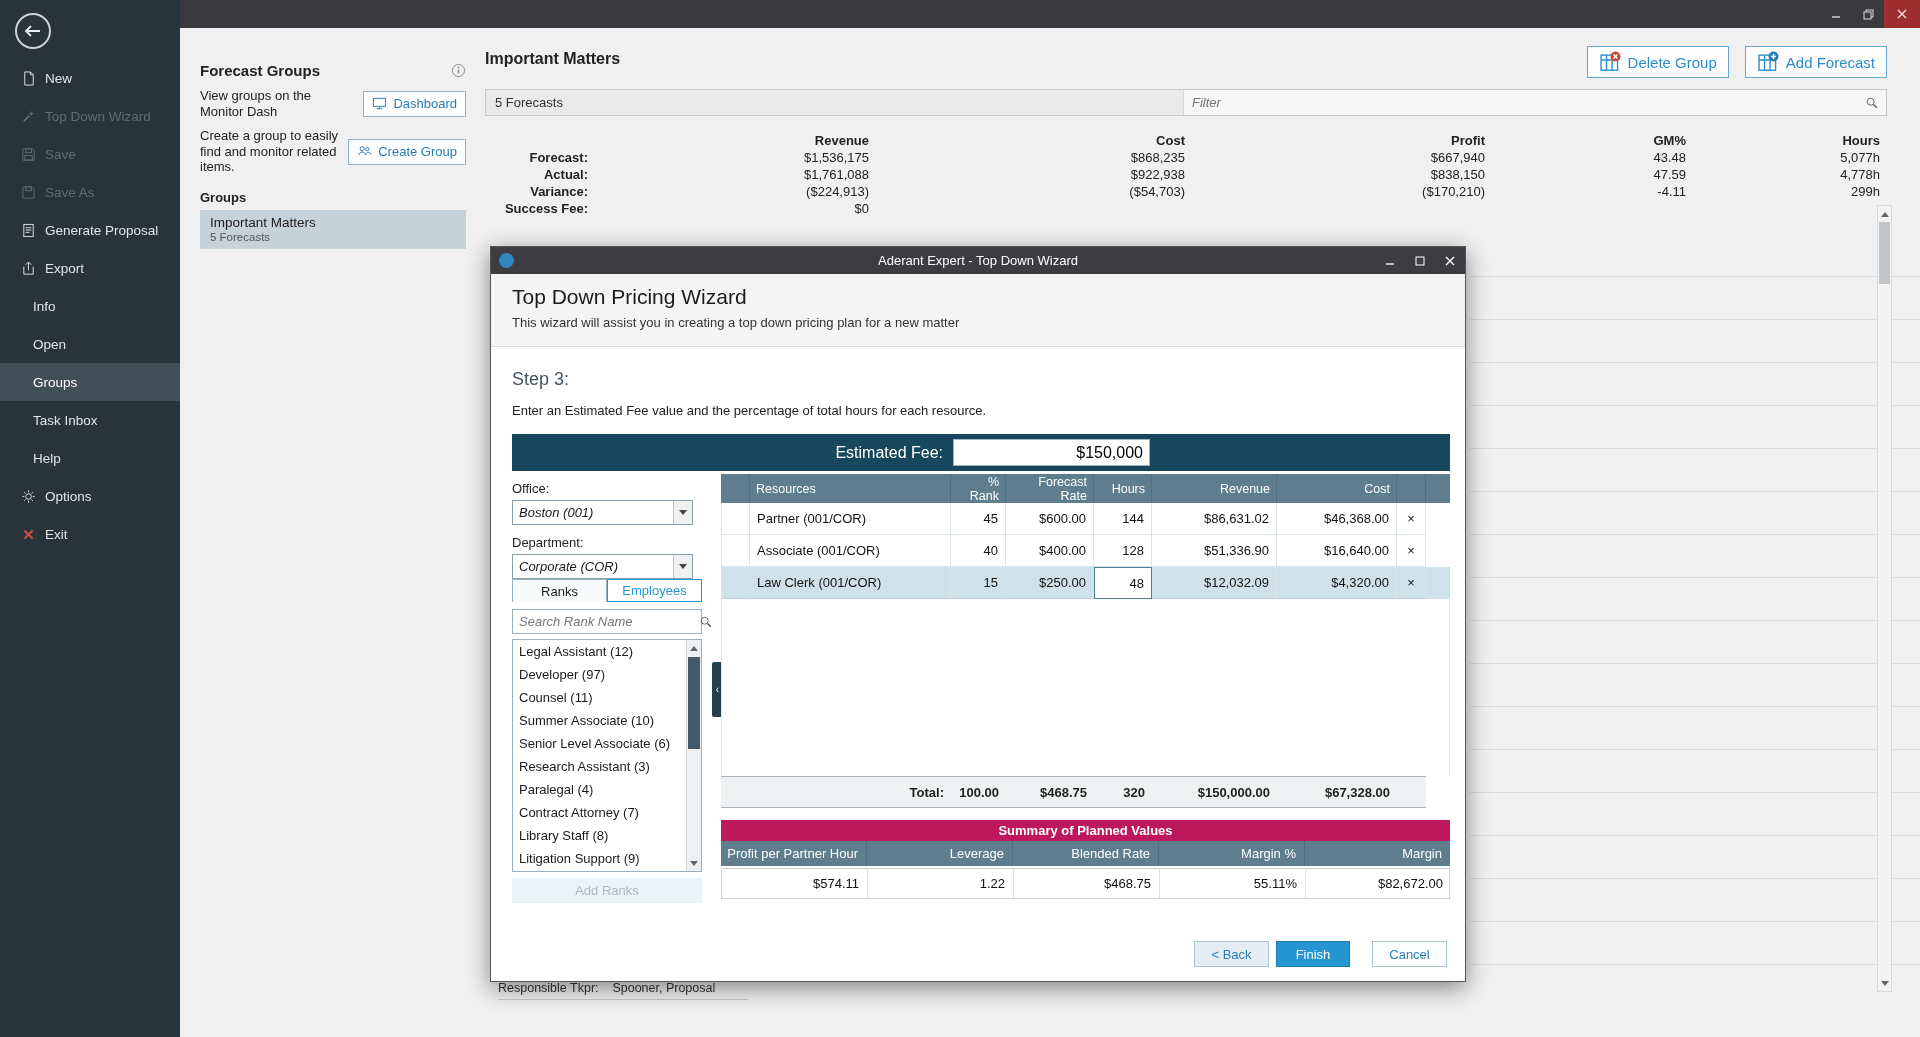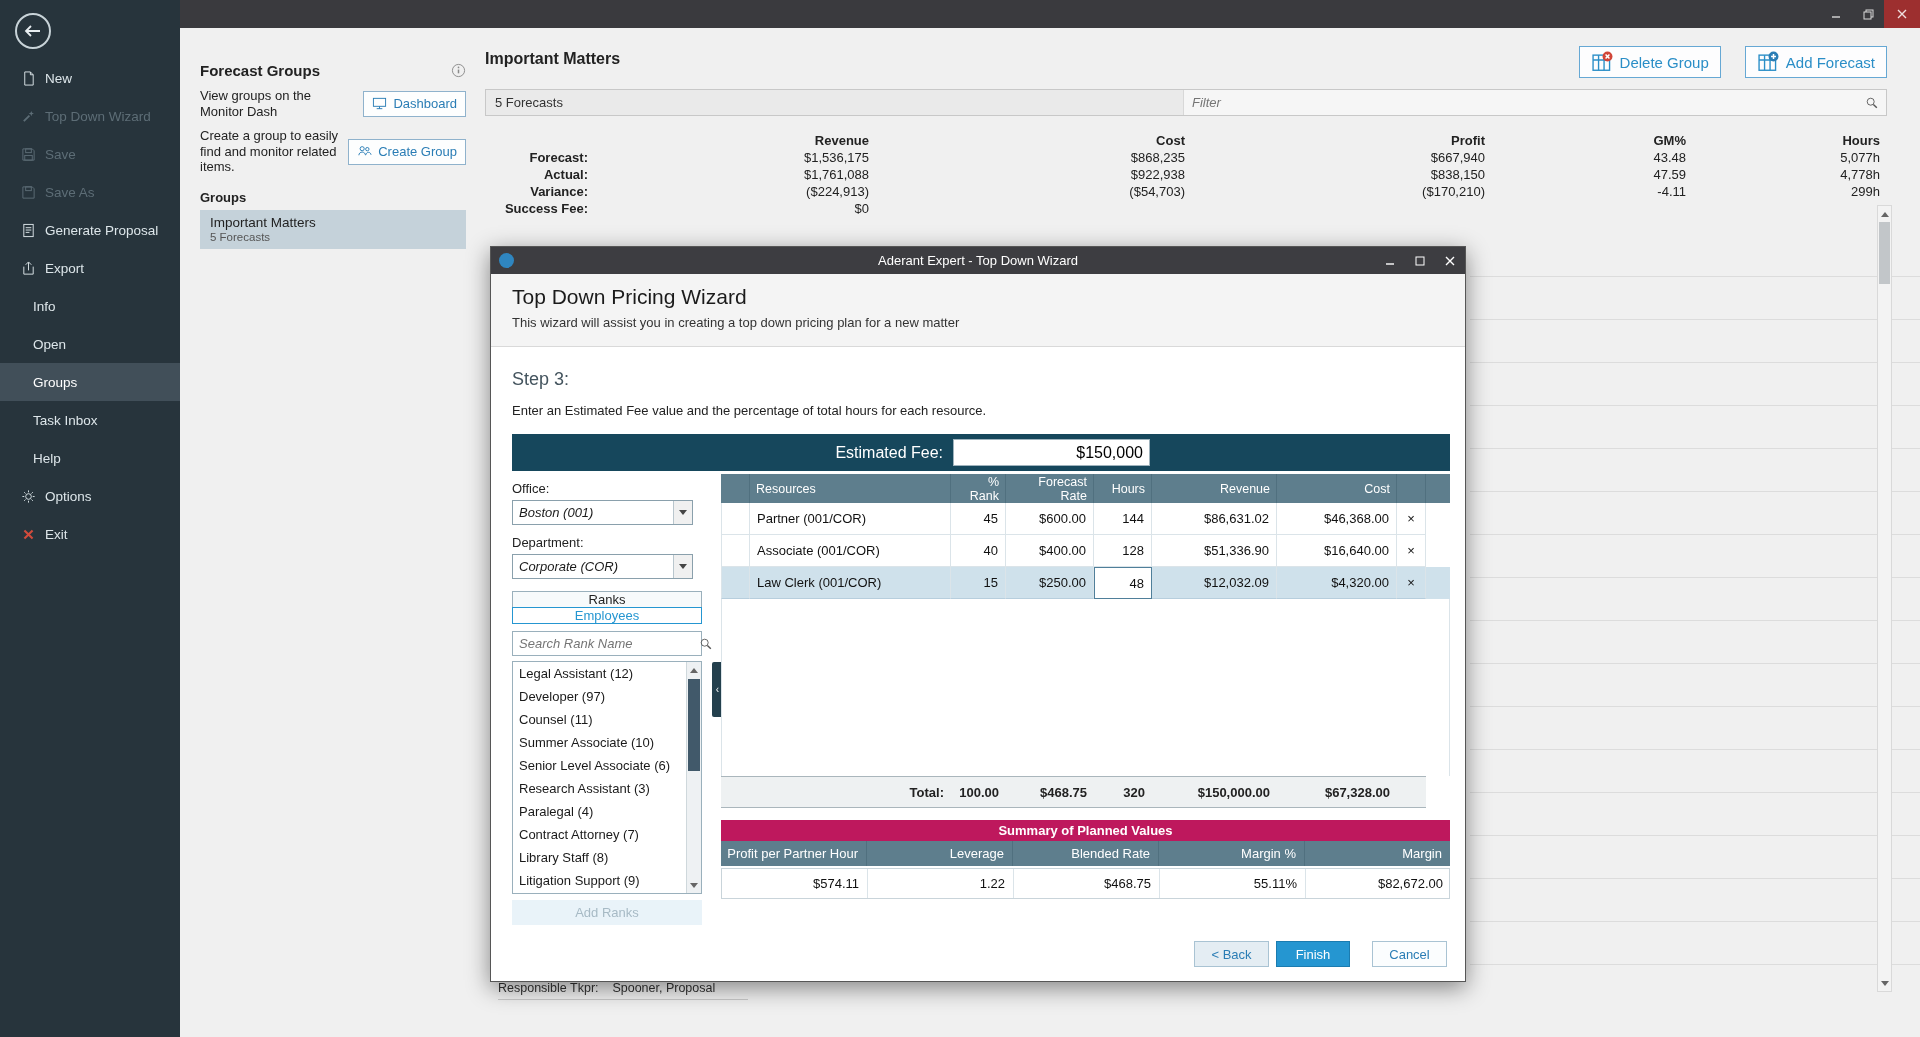--- a/index.html
+++ b/index.html
@@ -42,21 +42,21 @@
   .gp-hint { flex:1; font-size:13px; color:#222; line-height:1.2; padding-right:6px; }
   .mini-btn { height:26px; border:1px solid #8fb2cc; background:#fdfefe; color:#2a7db5; font-size:13px; display:flex; align-items:center; gap:6px; padding:0 8px; cursor:pointer; white-space:nowrap; }
   .gp-groups-label { font-size:13px; font-weight:bold; margin-top:15px; }
   .group-item { margin-top:5px; padding:5px 10px 6px 10px; cursor:pointer; }
   .group-item.sel { background:#c5d2da; }
   .gi-name { font-size:13.5px; color:#222; }
   .gi-count { font-size:11.5px; color:#555; margin-top:1px; }
 
   
   .content-title { position:absolute; left:305px; top:22px; font-size:16px; font-weight:bold; color:#222; }
-  .top-actions { position:absolute; top:18px; right:33px; display:flex; gap:24px; }
+  .top-actions { position:absolute; top:18px; right:33px; display:flex; gap:16px; }
   .action-btn { height:32px; border:1px solid #66a8d4; background:#fdfdfe; color:#2a8ec7; font-size:15px; display:flex; align-items:center; gap:7px; padding:0 11px; cursor:pointer; }
 
   
   .fbar { position:absolute; left:305px; top:61px; width:1402px; height:27px; background:#eaeaea; border:1px solid #c8c8c8; }
   .fbar-label { position:absolute; left:9px; top:5px; font-size:13px; color:#333; }
   .fbar-filter { position:absolute; left:697px; top:0; right:0; bottom:0; background:#f6f6f6; border-left:1px solid #d8d8d8; display:flex; align-items:center; }
   .fbar-filter input { border:none; background:transparent; font-style:italic; font-size:13px; color:#666; padding-left:8px; flex:1; outline:none; font-family:inherit; }
   .fbar-mag { margin-right:7px; }
 
   
@@ -85,21 +85,21 @@
   .fee-input { width:197px; height:27px; margin-left:10px; border:1px solid #9fb3bd; font-size:16px; text-align:right; padding-right:6px; outline:none; font-family:inherit; }
   .fee-spacer { width:300px; flex:0 0 300px; }
 
   
   .rank-panel { position:absolute; left:21px; top:224px; width:200px; }
   .rp-label { font-size:13px; color:#222; margin-top:10px; }
   .sel-box { width:181px; height:25px; border:1px solid #8aa0ac; background:#fff; display:flex; align-items:center; margin-top:4px; cursor:pointer; }
   .sel-val { flex:1; padding-left:6px; font-size:13px; font-style:italic; color:#1a1a1a; }
   .sel-btn { width:19px; height:100%; border-left:1px solid #b9c6cd; background:#f0f0f0; display:flex; align-items:center; justify-content:center; }
   .caret { width:0; height:0; border-left:4px solid transparent; border-right:4px solid transparent; border-top:5px solid #444; }
-  .tabs { display:flex; margin-top:12px; width:190px;flex-direction:column; }
+  .tabs { display:flex; margin-top:0; width:190px; }
   .tab { flex:1; height:23px; display:flex; align-items:center; justify-content:center; font-size:13px; cursor:pointer; }
   .tab.active { background:#f7fafb; border:1px solid #9ab0bc; border-bottom:none; color:#222; }
   .tab.inactive { background:#fff; border:1px solid #2596d1; color:#2596d1; }
   .search-box { width:190px; height:25px; border:1px solid #9ab0bc; margin-top:7px; display:flex; align-items:center; background:#fff; }
   .search-box input { flex:1; border:none; outline:none; font-size:13px; font-style:italic; color:#777; padding-left:6px; background:transparent; font-family:inherit; }
   .search-mag { margin-right:5px; }
   .rank-list { width:190px; height:233px; border:1px solid #9ab0bc; margin-top:5px; background:#fff; position:relative; overflow:hidden; }
   .rank-item { height:23px; line-height:23px; padding-left:6px; font-size:13px; color:#1a1a1a; cursor:pointer; }
   .rl-scroll { position:absolute; right:0; top:0; width:15px; bottom:0; background:#eef1f3; border-left:1px solid #cfd8dc; }
   .rl-thumb { position:absolute; left:1px; top:17px; width:12px; height:92px; background:#41596a; cursor:pointer; }

